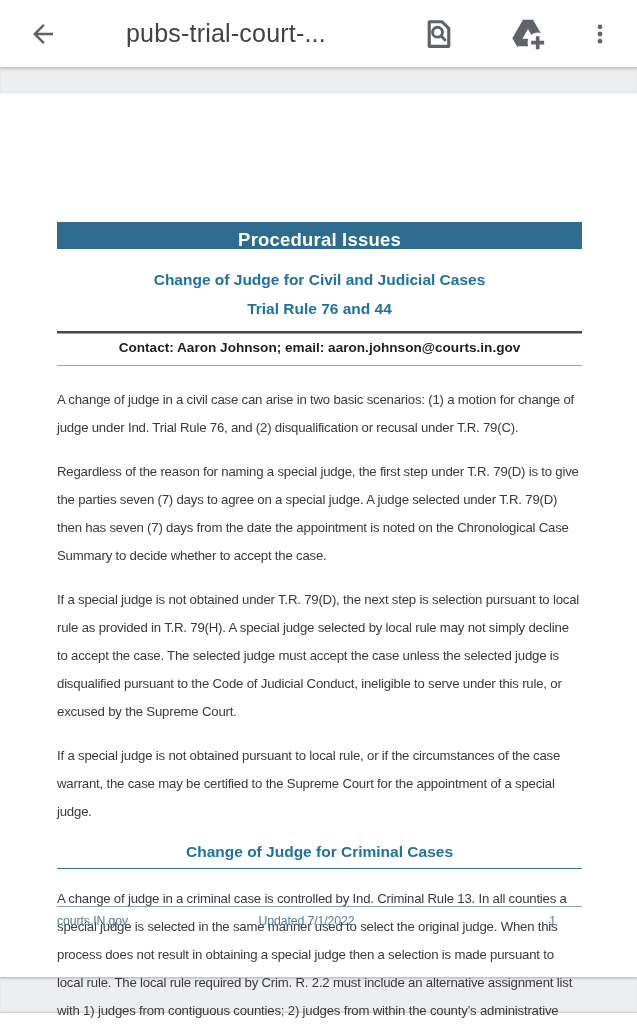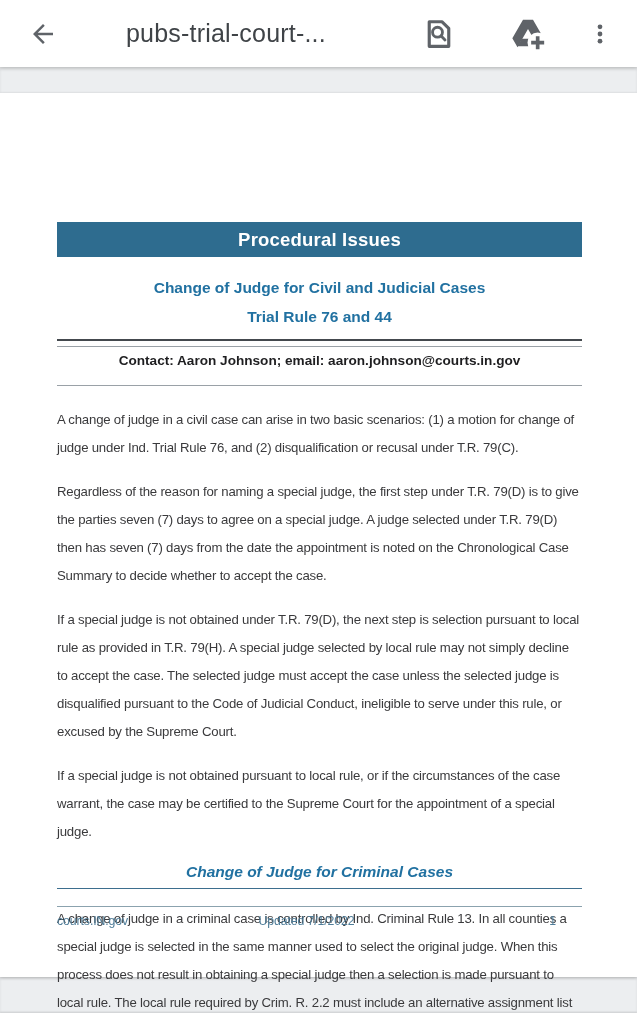--- a/index.html
+++ b/index.html
@@ -33,42 +33,42 @@
     padding:129px 55px 0 57px;
     color:#3a3a3c;
   }
   .pdf-page-next {
     width:637px; height:11px; margin-top:36px; background:#ffffff;
     box-shadow:0 -1px 2px rgba(0,0,0,0.15);
   }
 
   
   .banner {
-    height:35px; background:#2e6c8f; color:#ffffff;
+    height:27px; background:#2e6c8f; color:#ffffff;
     font-size:18.5px; font-weight:bold; text-align:center; line-height:35px;
     letter-spacing:0.2px;
   }
   .doc-h1 { margin-top:21px; text-align:center; color:#2171a1;
             font-size:15.5px; font-weight:bold; line-height:20px; }
   .doc-h2 { margin-top:9px;  text-align:center; color:#2171a1;
             font-size:15.5px; font-weight:bold; line-height:20px; }
 
   .contact-block { margin-top:12px; border-top:2.5px solid #44494e; }
-  .contact-inner { margin-top:5px; border-top:1px solid #9aa1a7;
-                   border-bottom:1px solid #9aa1a7; padding:6px 0 17px; }
+  .contact-inner { border-top:1px solid #9aa1a7;
+                   border-bottom:1px solid #9aa1a7; padding:6px 0 10px; }
   .contact-text { text-align:center; font-weight:bold; color:#1e1e20;
                   font-size:13.6px; }
 
   .doc-p { margin-top:16px; font-size:13.2px; line-height:28px;
            letter-spacing:-0.2px; color:#3a3a3c; }
   .doc-p.first { margin-top:20px; }
 
   .doc-h3 { margin-top:16px; text-align:center; color:#2171a1;
             font-size:15.5px; font-weight:bold; line-height:20px;
-            padding-bottom:6px; border-bottom:1px solid #3d6e8e;font-style:italic; }
+            padding-bottom:6px; border-bottom:1px solid #3d6e8e; }
 
   .doc-footer {
     position:absolute; left:57px; right:55px; bottom:0; height:71px;
     border-top:1px solid #8ba2ae; padding-top:7px;
     display:flex; font-size:12.3px; color:#4f7d99; letter-spacing:-0.1px;
   }
   .doc-footer .f-left   { flex:1; text-align:left; }
   .doc-footer .f-center { flex:1; text-align:center; }
   .doc-footer .f-right  { flex:1; text-align:right; padding-right:26px; }
 </style>

